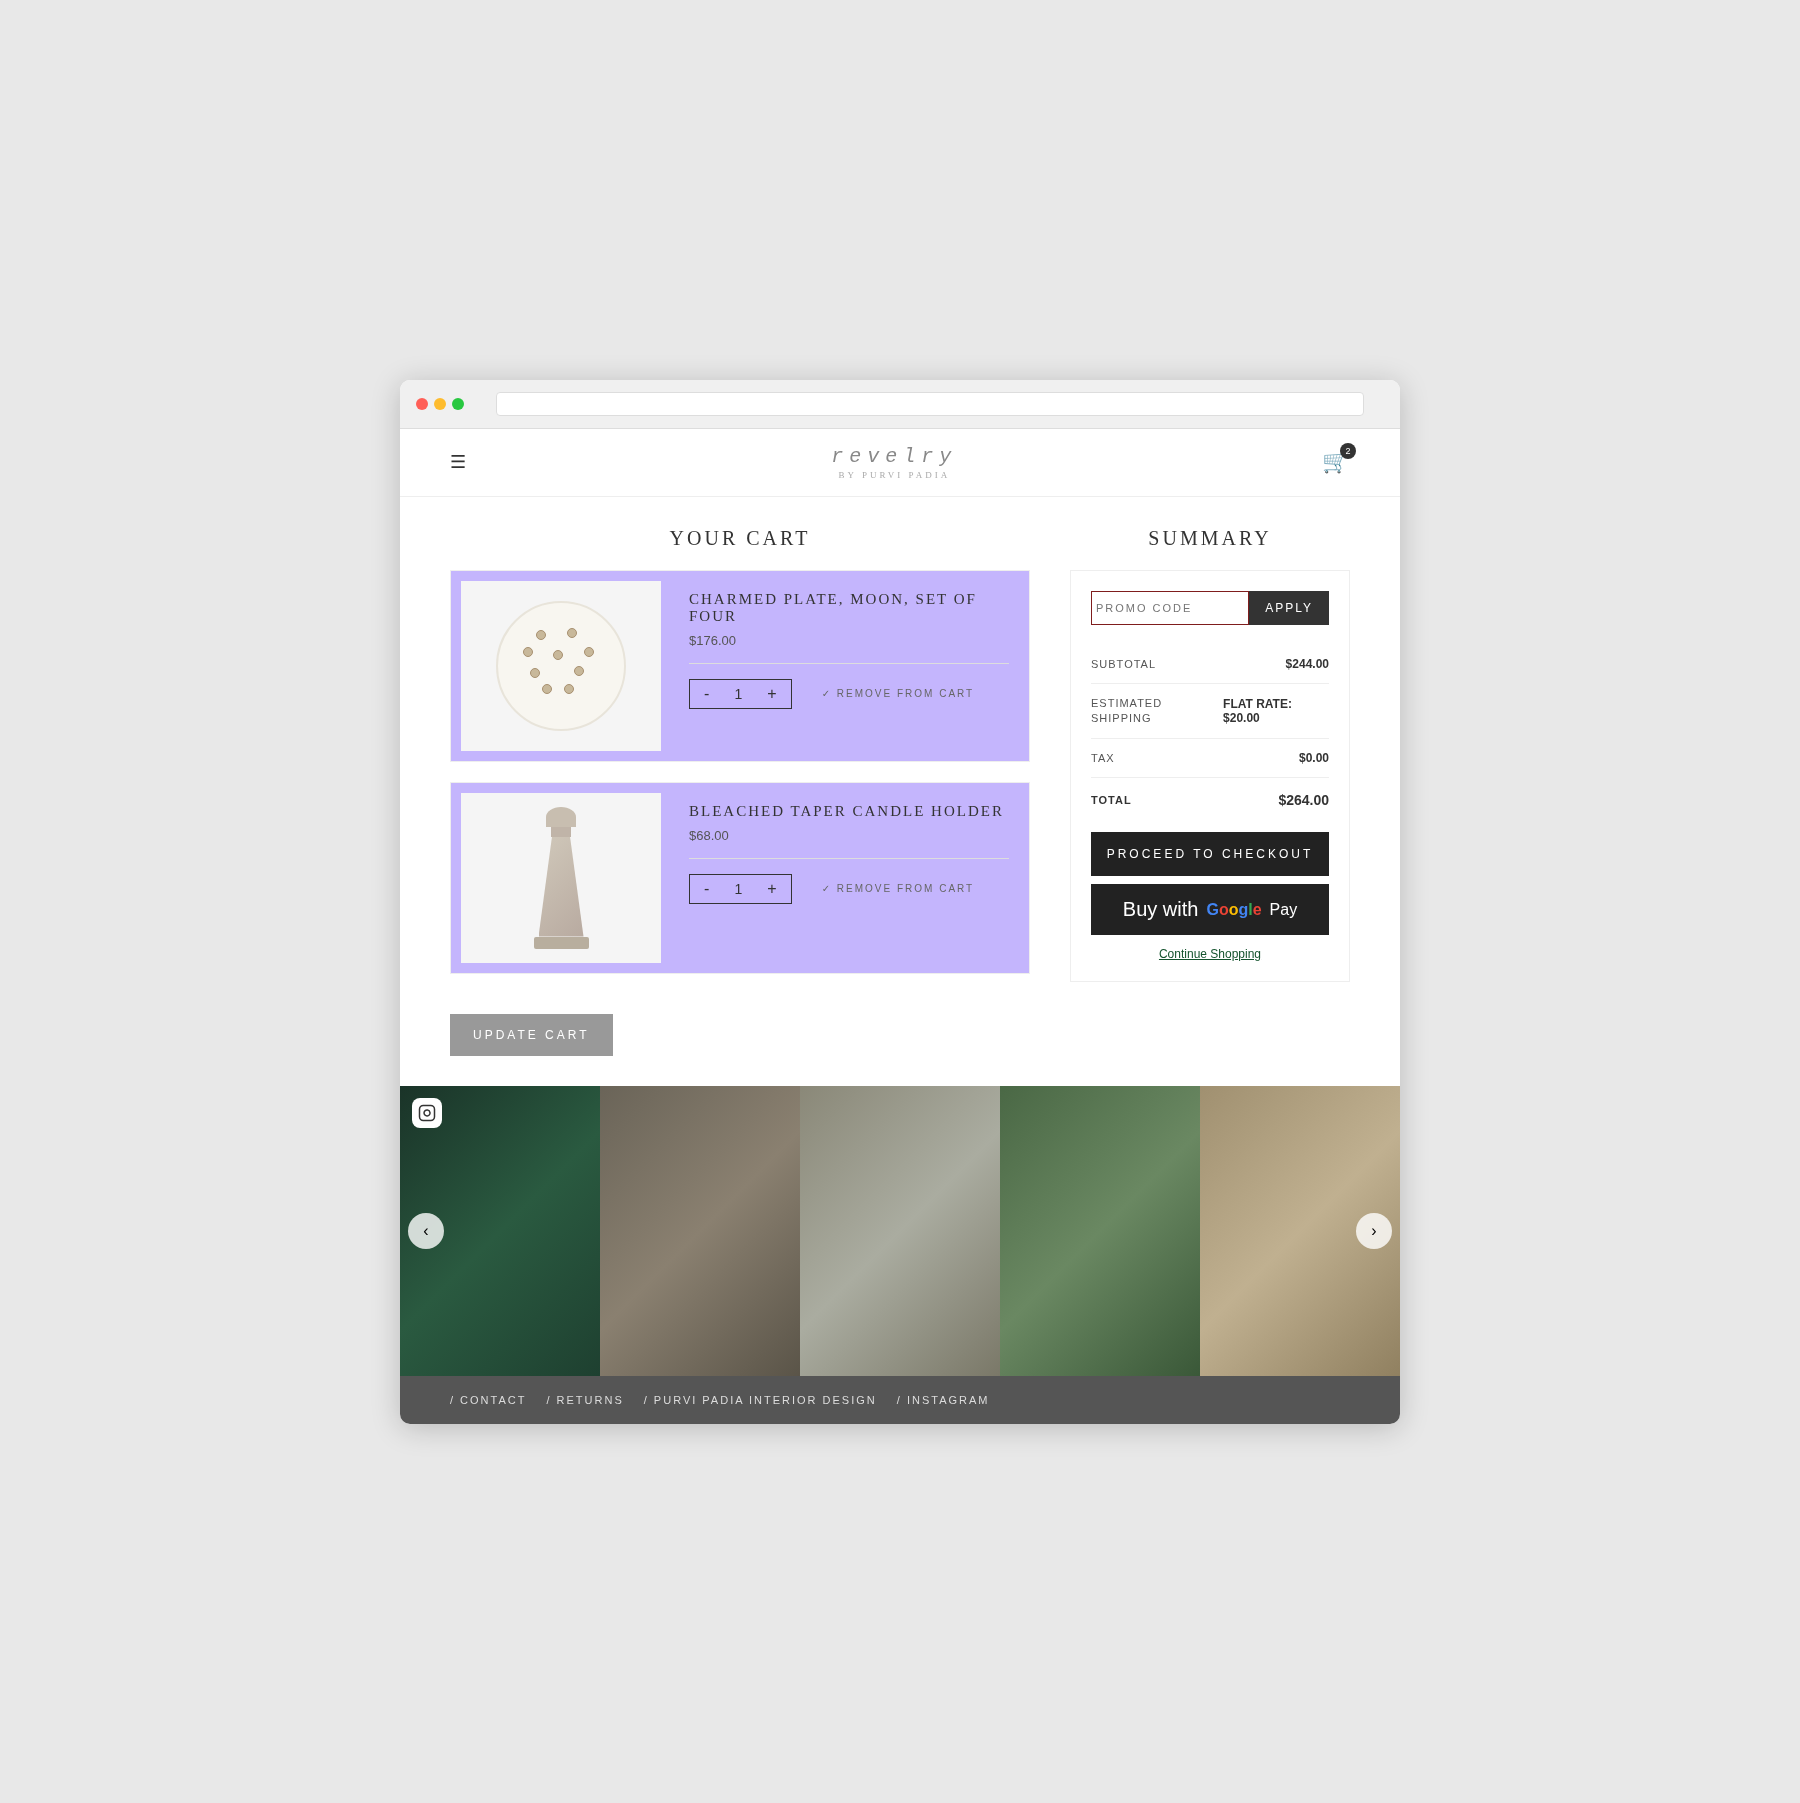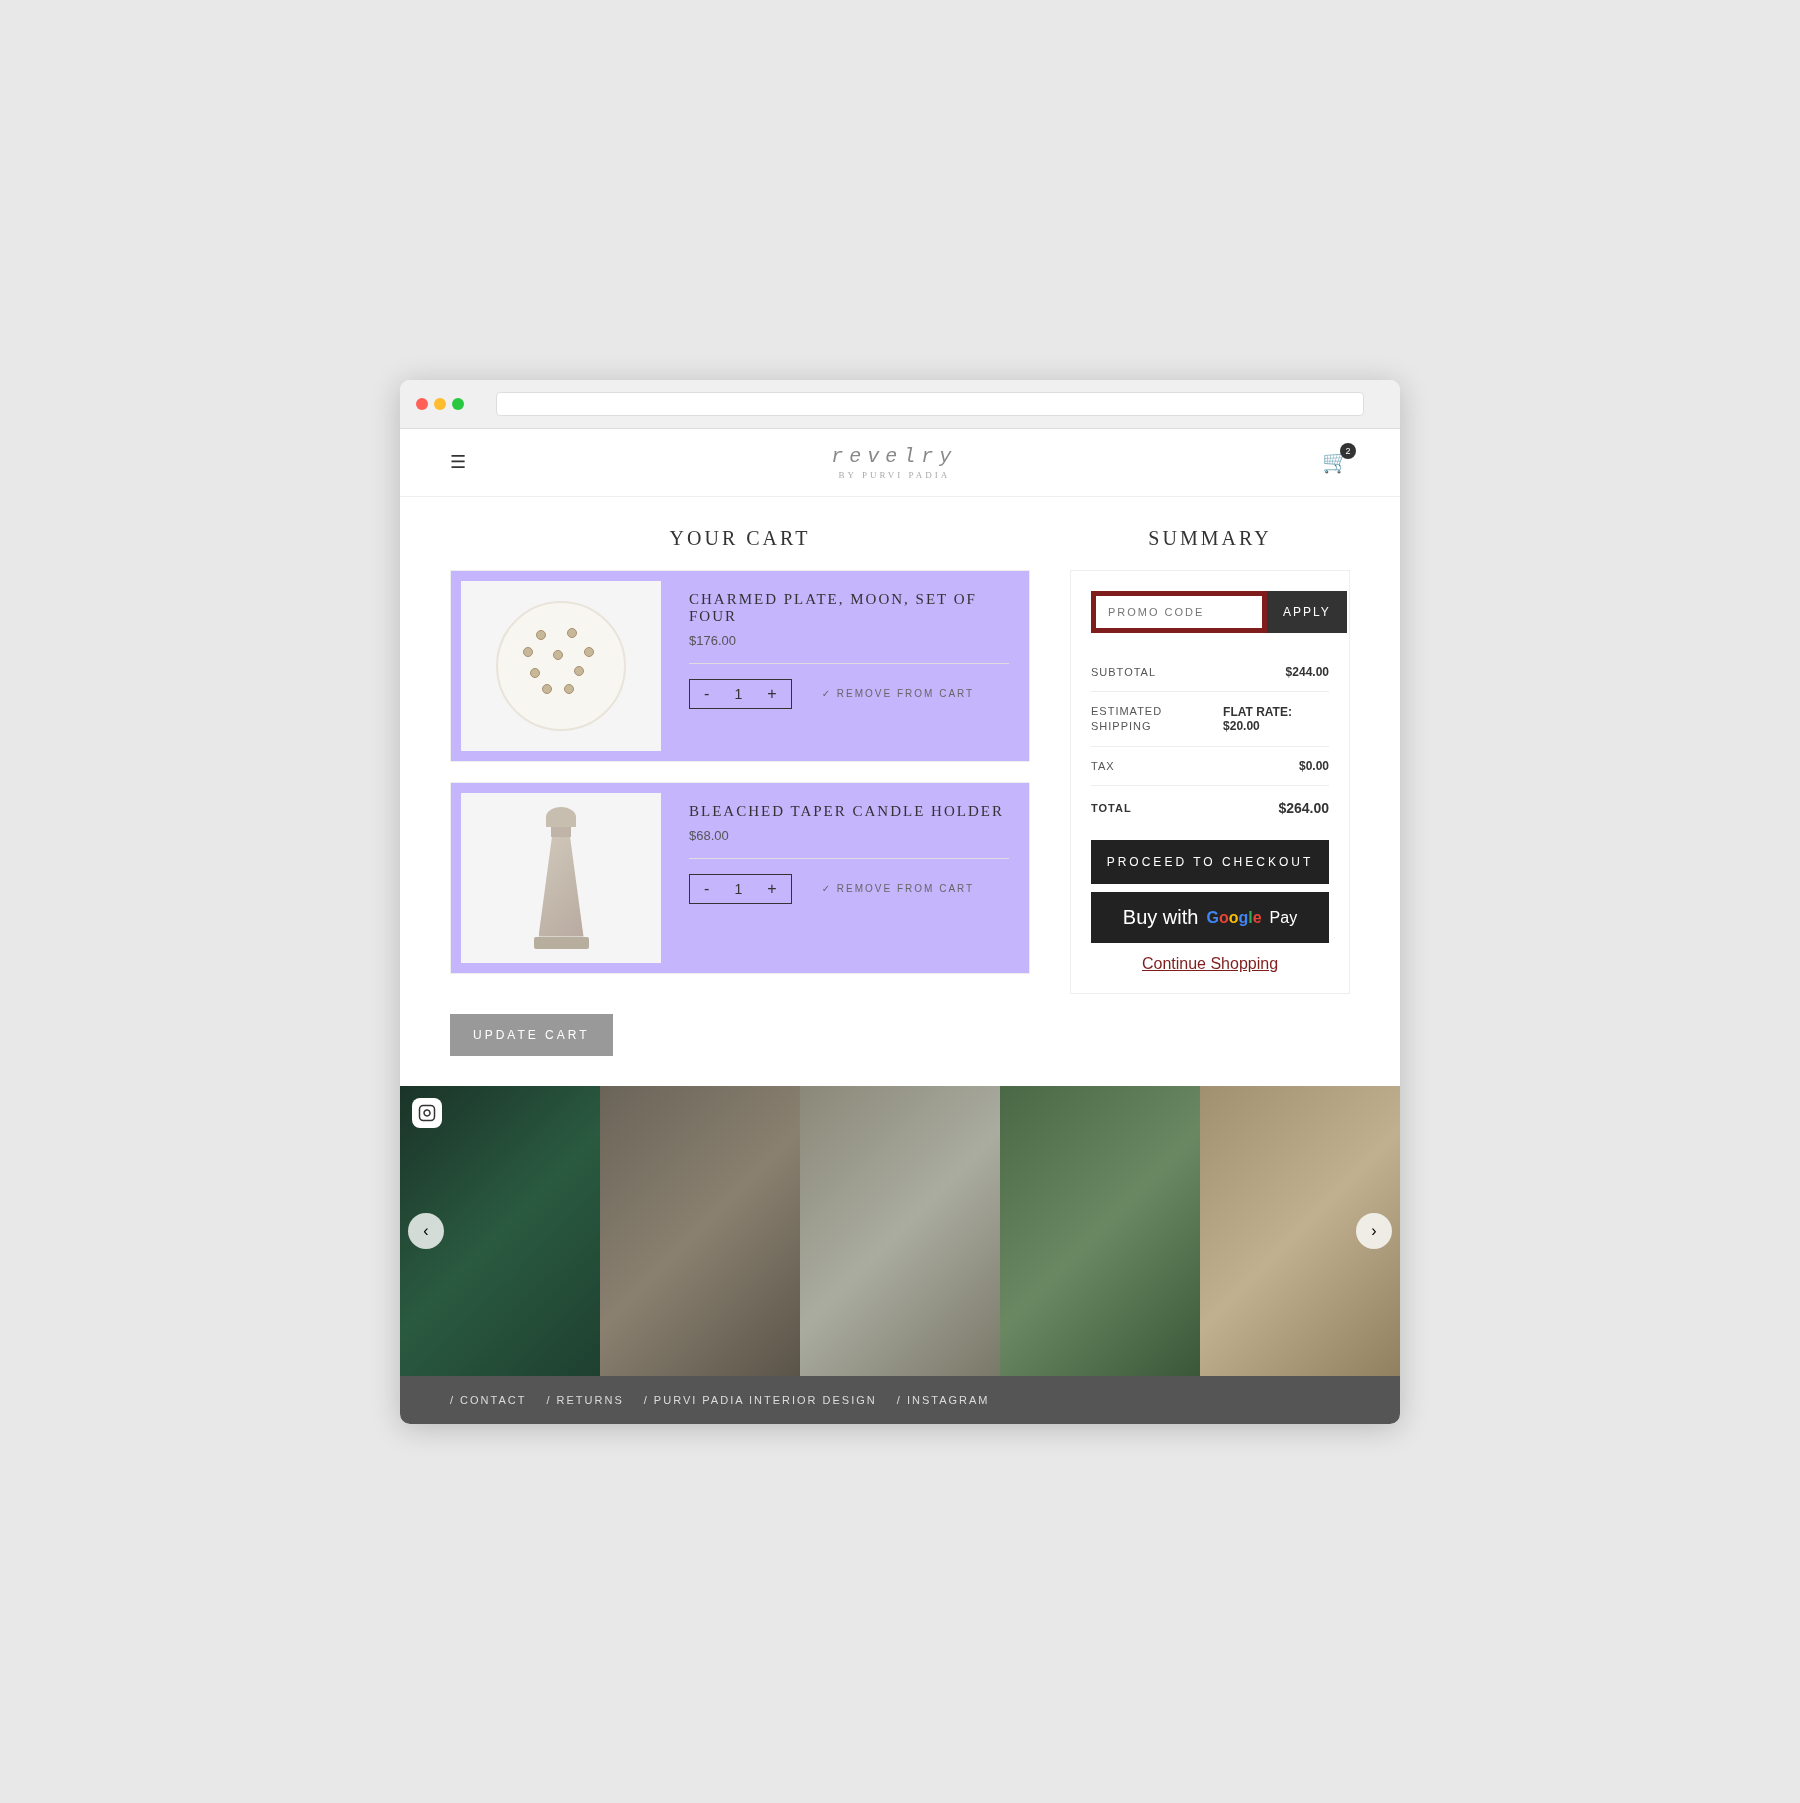--- a/index.html
+++ b/index.html
@@ -254,22 +254,22 @@
     }
 
     .promo-row {
       display: flex;
       margin-bottom: 20px;
       gap: 0;
     }
 
     .promo-input {
       flex: 1;
-      border: 5px solid #7f1d1d;
-      padding: 10px 12px;
+      border: 1px solid #7f1d1d;
+      padding: 10px 4px;
       font-size: 11px;
       letter-spacing: 2px;
       text-transform: uppercase;
       color: #aaa;
       font-family: sans-serif;
       outline: none;
     }
 
     .apply-btn {
       background: #333;
@@ -377,22 +377,22 @@
     .g-green { color: #34a853; }
 
     .pay-text {
       font-size: 16px;
       color: #fff;
     }
 
     .continue-link {
       display: block;
       text-align: center;
-      font-size: 16px;
-      color: #7f1d1d;
+      font-size: 12px;
+      color: #14532d;
       text-decoration: underline;
       cursor: pointer;
       font-family: sans-serif;
     }
 
     
     .instagram-section {
       width: 100%;
       overflow: hidden;
       position: relative;

